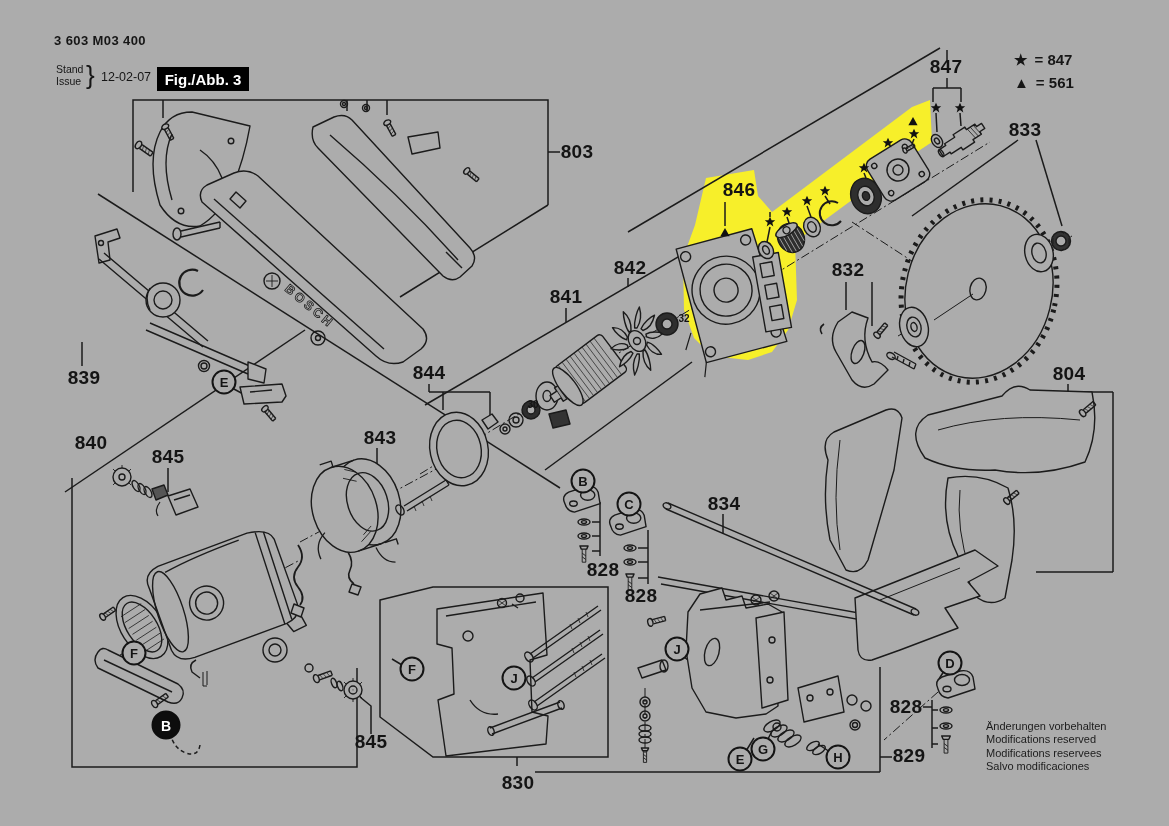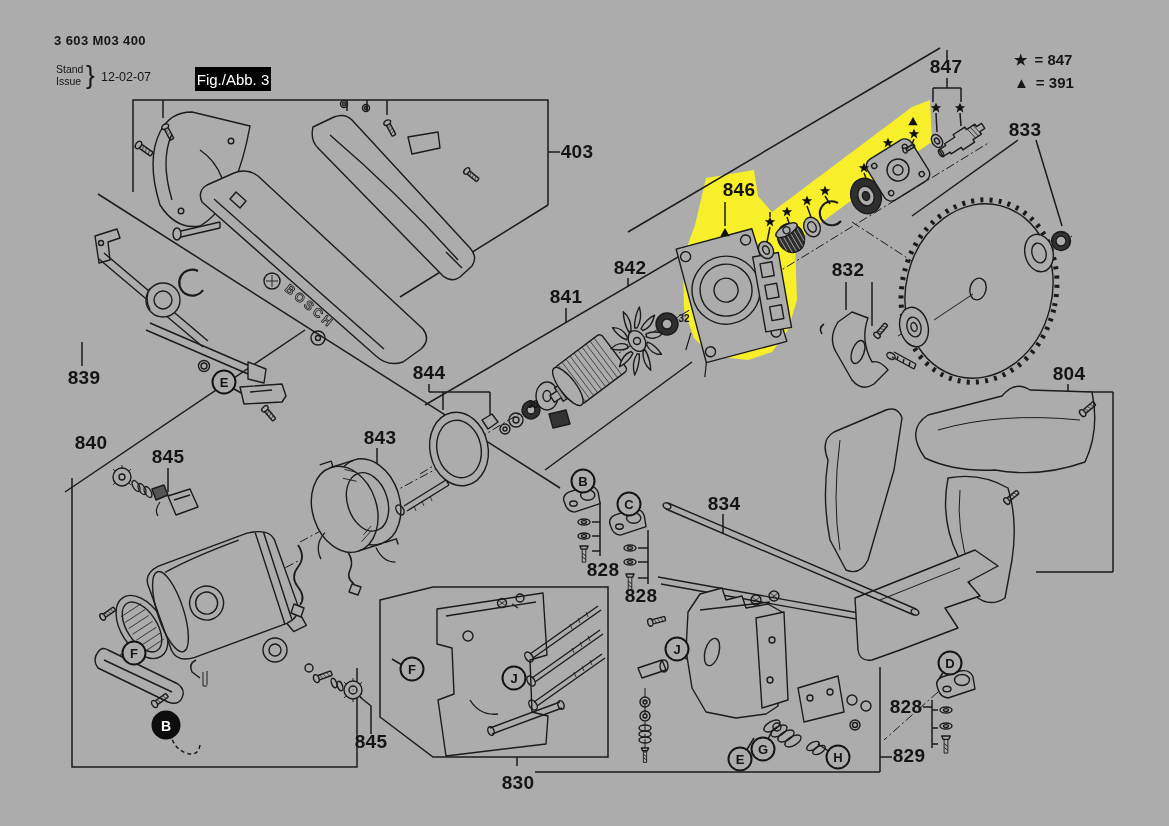--- a/index.html
+++ b/index.html
@@ -5,22 +5,22 @@
   html,body{margin:0;padding:0;background:#8e8e8e;}
   #stage{position:relative;width:1169px;height:826px;background:#acacac;overflow:hidden;
          font-family:"Liberation Sans",sans-serif;}
   #art{position:absolute;left:0;top:0;}
   svg *{vector-effect:non-scaling-stroke;}
   .abs{position:absolute;white-space:nowrap;color:#161616;}
   #part-number{left:54px;top:33px;font-size:13px;font-weight:700;letter-spacing:.4px;}
   #stand-issue{left:56px;top:63px;font-size:10.5px;line-height:12px;font-weight:400;}
   #brace{left:86px;top:60px;font-size:26px;font-weight:400;}
   #issue-date{left:101px;top:70px;font-size:12.5px;font-weight:400;}
-  #fig-box{left:157px;top:67px;width:76px;height:24px;background:#000;color:#fff;
-           display:flex;align-items:center;justify-content:center;font-size:15px;font-weight:400;margin-left:38px;}
+  #fig-box{left:157px;top:67px;width:92px;height:24px;background:#000;color:#fff;
+           display:flex;align-items:center;justify-content:center;font-size:15px;font-weight:700;}
   #legend{left:1014px;top:48px;font-size:15px;font-weight:700;}
   .legend-row{display:flex;gap:7px;line-height:23px;}
   #footer{left:986px;top:720px;font-size:11px;line-height:13.4px;font-weight:400;color:#1c1c1c;}
   .part-label{position:absolute;transform:translate(-50%,-50%);font-size:19px;font-weight:700;
               letter-spacing:.3px;color:#141414;}
   .small-ref{position:absolute;transform:translate(-50%,-50%);font-size:10px;font-weight:700;color:#141414;}
   .callout{position:absolute;transform:translate(-50%,-50%);width:21px;height:21px;border:2px solid #141414;
            border-radius:50%;background:#acacac;display:flex;align-items:center;justify-content:center;
            font-size:13px;font-weight:700;color:#141414;}
   .callout.filled{background:#0d0d0d;color:#fff;width:25px;height:25px;border-color:#0d0d0d;font-size:14px;}
@@ -511,27 +511,33 @@
 <div class="abs" id="issue-date">12-02-07</div>
 <div class="abs" id="fig-box">Fig./Abb. 3</div>
 
 <div class="abs" id="legend">
   <div class="legend-row">
     <span>★</span>
     <span>= 847</span>
   </div>
   <div class="legend-row">
     <span>▲</span>
-    <span>= 391</span>
+    <span>= 561</span>
   </div>
 </div>
 
+<div class="abs" id="footer">
+  <div>Änderungen vorbehalten</div>
+  <div>Modifications reserved</div>
+  <div>Modifications reservees</div>
+  <div>Salvo modificaciones</div>
+</div>
 
 <div id="labels-layer">
-      <div class="part-label" style="left: 577px; top: 152px;">403</div>
+      <div class="part-label" style="left: 577px; top: 152px;">803</div>
       <div class="part-label" style="left: 946px; top: 67px;">847</div>
       <div class="part-label" style="left: 1025px; top: 130px; text-align: right;">833</div>
       <div class="part-label" style="left: 739px; top: 190px;">846</div>
       <div class="part-label" style="left: 630px; top: 268px;">842</div>
       <div class="part-label" style="left: 566px; top: 297px;">841</div>
       <div class="part-label" style="left: 848px; top: 270px;">832</div>
       <div class="part-label" style="left: 84px; top: 378px;">839</div>
       <div class="part-label" style="left: 429px; top: 373px;">844</div>
       <div class="part-label" style="left: 1069px; top: 374px; text-align: center;">804</div>
       <div class="part-label" style="left: 91px; top: 443px;">840</div>

